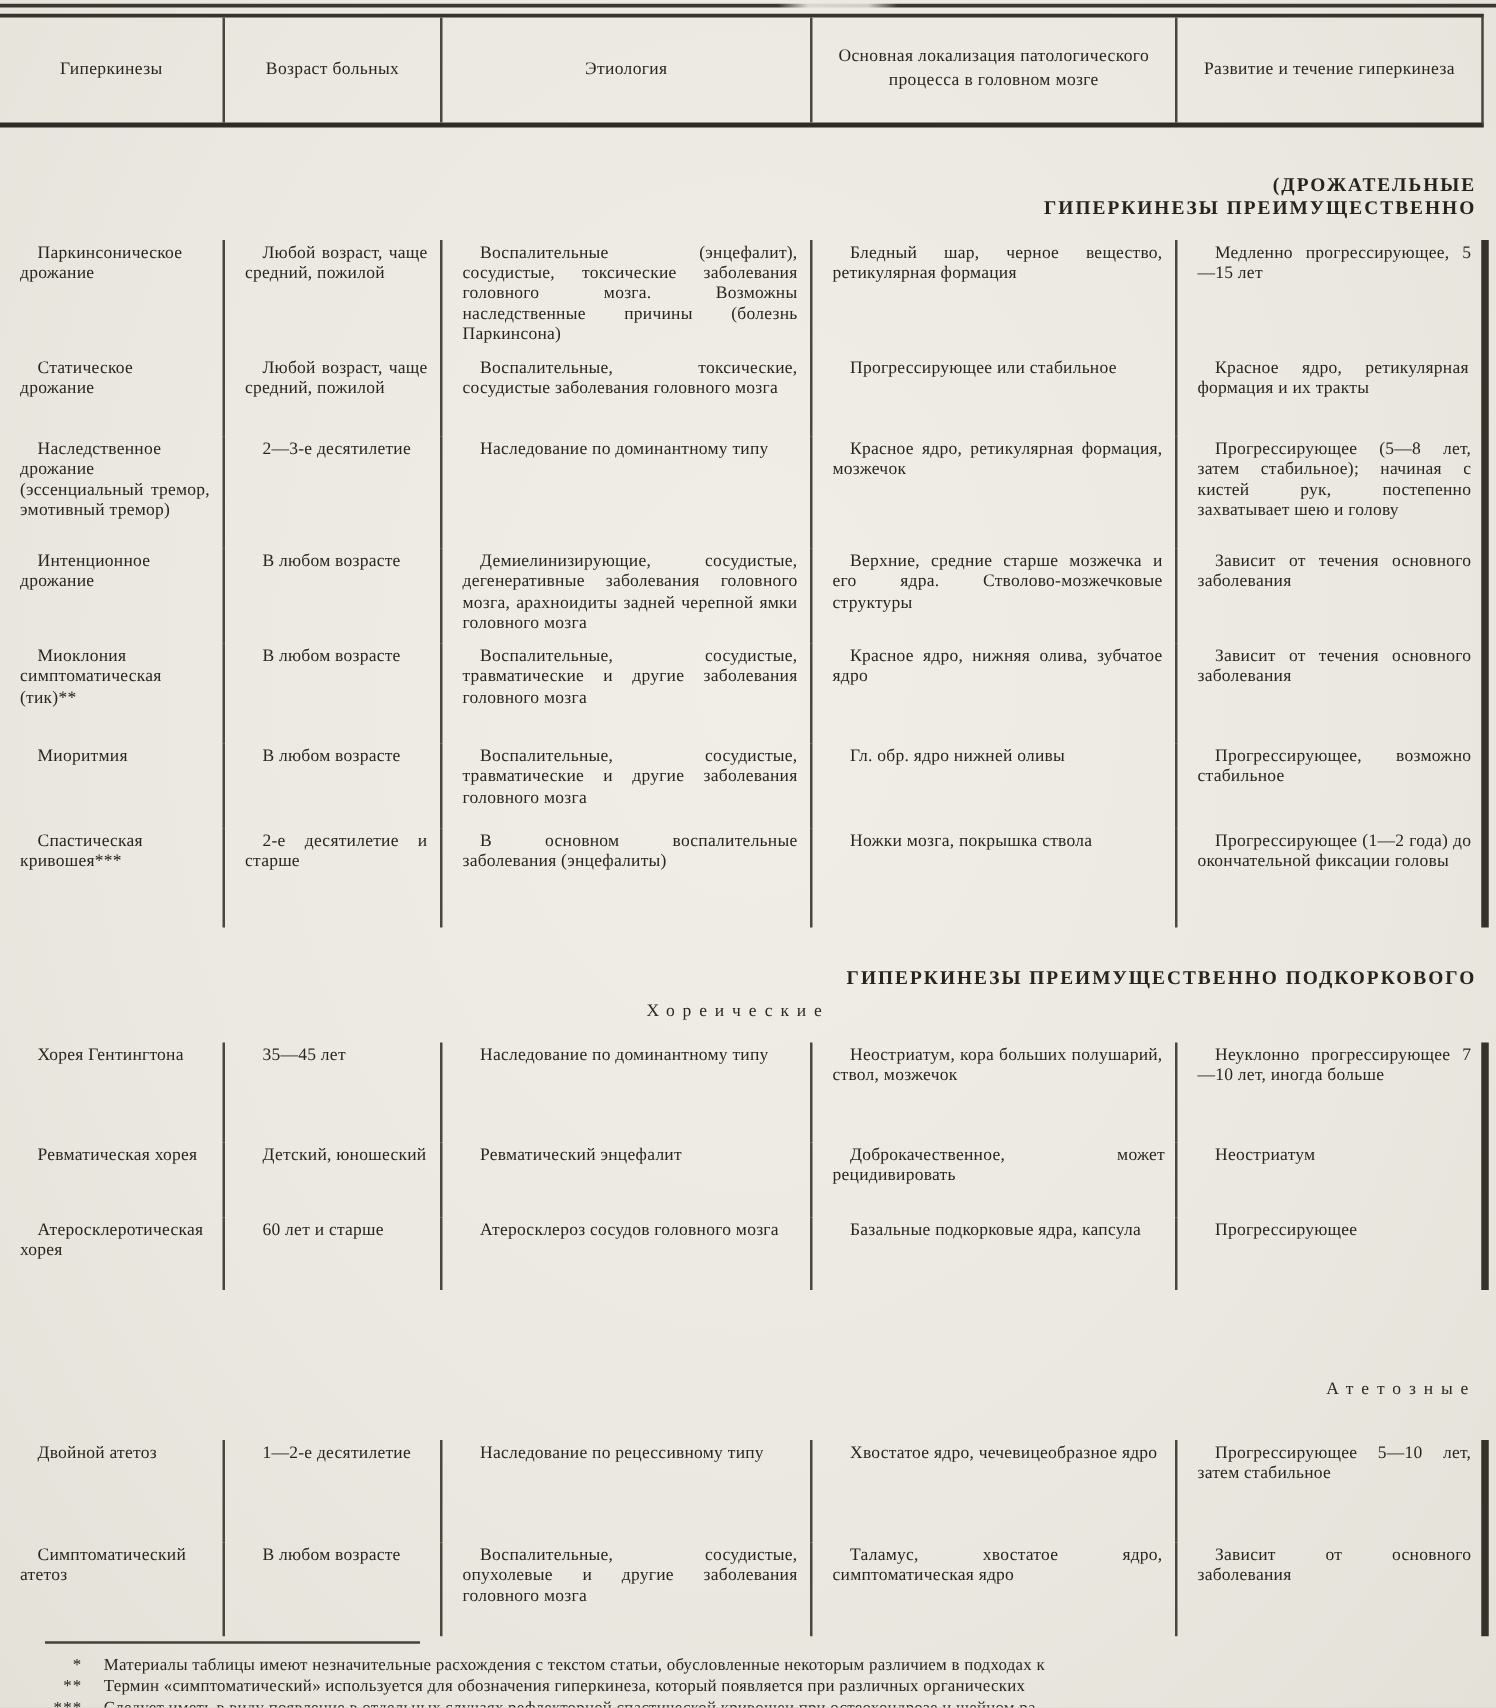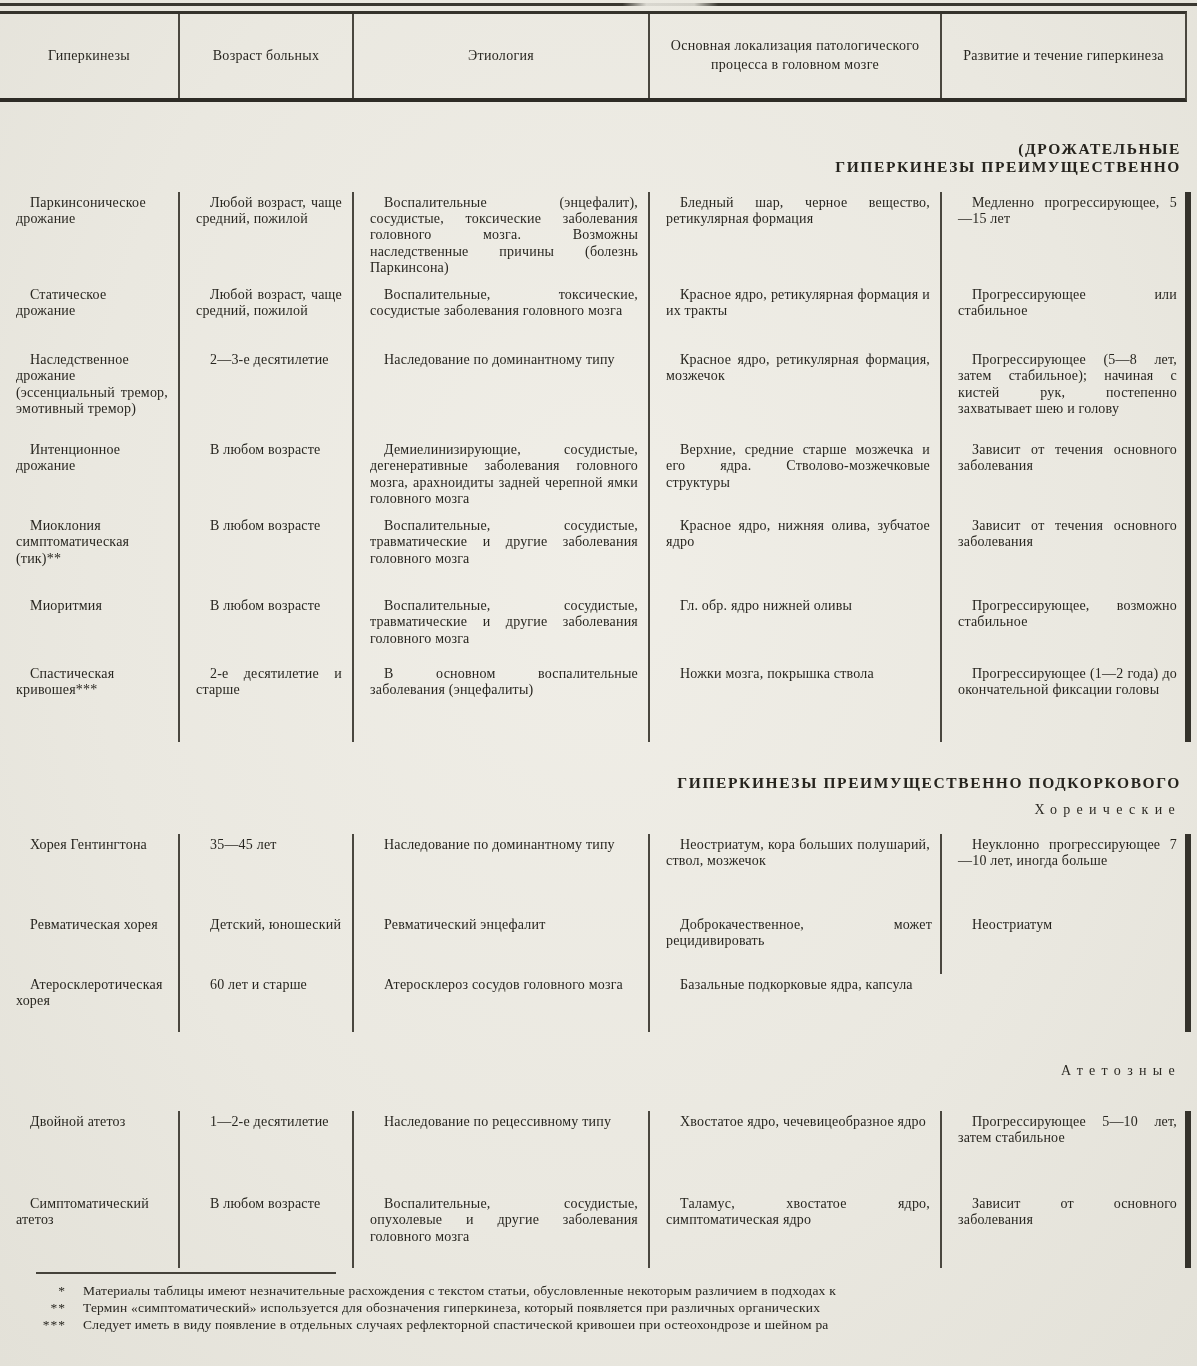--- a/index.html
+++ b/index.html
@@ -39,22 +39,22 @@
   .sect{width:1185px;text-align:right;padding-right:4px;box-sizing:border-box;}
   .sect-main{
     font-weight:700;font-size:15.5px;letter-spacing:1.6px;color:#26241e;
   }
   .sect-sub{
     font-size:14px;letter-spacing:.45em;color:#2b2923;
   }
   #sect1{margin-top:38px;}
   #sect1 .l2{margin-top:11px;}
   #sect2{margin-top:32px;}
-  #sect2 .sect-sub{margin-top:10px;}
-  #sect3{margin-top:31px;}
+  #sect2 .sect-sub{margin-top:10px;text-align:center;}
+  #sect3{margin-top:72px;}
   
   .tbody{
     width:1185px;
     border-right:6px solid #34322b;
     margin-top:16px;
   }
   #body3{margin-top:32px;}
   .trow{
     display:grid;
     grid-template-columns:178px 174px 296px 292px 245px;
@@ -137,25 +137,25 @@
       <div class="trow">
         <div class="tcell c1">
           <p>Статическое дрожание</p>
         </div>
         <div class="tcell c2">
           <p>Любой возраст, чаще средний, пожилой</p>
         </div>
         <div class="tcell c3">
           <p>Воспалительные, токсические, сосудистые заболевания головного мозга</p>
         </div>
+        <div class="tcell c5">
+          <p>Прогрессирующее или стабильное</p>
+        </div>
         <div class="tcell c4">
           <p>Красное ядро, ретикулярная формация и их тракты</p>
-        </div>
-        <div class="tcell c5">
-          <p>Прогрессирующее или стабильное</p>
         </div>
       </div>
       <div class="trow">
         <div class="tcell c1">
           <p>Наследственное дрожание (эссенциальный тремор, эмотивный тремор)</p>
         </div>
         <div class="tcell c2">
           <p>2—3-е десятилетие</p>
         </div>
         <div class="tcell c3">
@@ -284,20 +284,23 @@
         </div>
         <div class="tcell c2">
           <p>60 лет и старше</p>
         </div>
         <div class="tcell c3">
           <p>Атеросклероз сосудов головного мозга</p>
         </div>
         <div class="tcell c4">
           <p>Базальные подкорковые ядра, капсула</p>
         </div>
+        <div class="tcell c5">
+          <p>Прогрессирующее</p>
+        </div>
       </div>
     </div>
 
   <div class="sect" id="sect3">
     <div class="sect-sub">Атетозные</div>
   </div>
 
   <div class="tbody" id="body3">
       <div class="trow">
         <div class="tcell c1">

